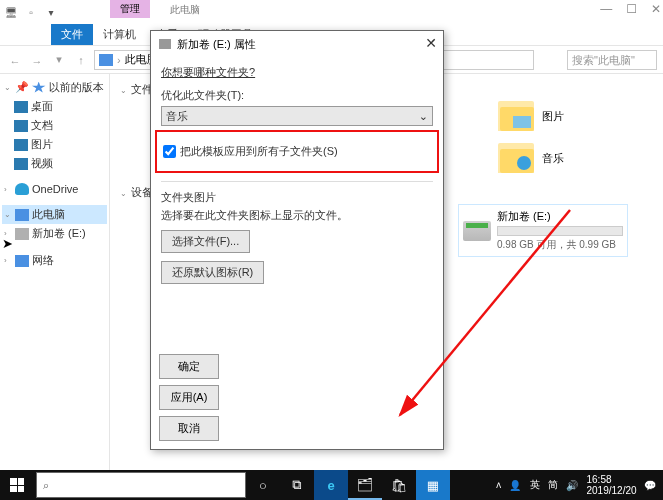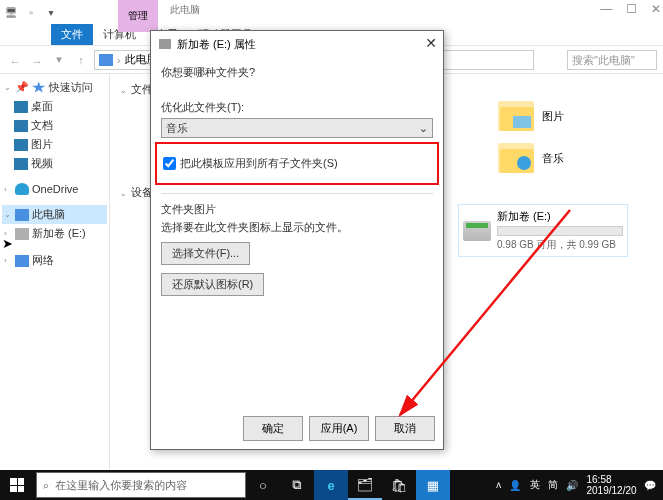--- a/index.html
+++ b/index.html
@@ -3,21 +3,21 @@
 <meta charset="utf-8">
 <style>
 * { margin: 0; padding: 0; box-sizing: border-box; font-family: "Microsoft YaHei", "Segoe UI", sans-serif; }
 body { width: 663px; height: 500px; background: #fff; font-size: 11px; position: relative; overflow: hidden; }
 
 
 .explorer { position: absolute; inset: 0; background: #fff; display: flex; flex-direction: column; }
 .titlebar { height: 24px; display: flex; align-items: center; padding: 0 4px; }
 .titlebar .sys-icons { display: flex; gap: 6px; align-items: center; }
 .titlebar .sys-icons span { width: 14px; height: 14px; display: inline-flex; align-items: center; justify-content: center; font-size: 10px; color: #555; }
-.mgmt-tab { position: absolute; left: 118px; top: 0; background: #e5b3e5; padding: 9px 10px; font-size: 10px; }
+.mgmt-tab { position: absolute; left: 110px; top: 0; background: #e5b3e5; padding: 2px 10px; font-size: 10px; }
 .breadcrumb-tab { position: absolute; left: 170px; top: 3px; font-size: 10px; color: #777; }
 .win-controls { position: absolute; right: 2px; top: 2px; display: flex; gap: 14px; color: #888; font-size: 12px; }
 .win-controls span { cursor: pointer; }
 
 .ribbon { height: 22px; background: #fff; display: flex; align-items: center; border-bottom: 1px solid #e5e5e5; padding-left: 4px; }
 .file-tab { background: #1979ca; color: #fff; padding: 3px 10px; font-size: 11px; margin-left: 47px; }
 .rib-item { padding: 3px 10px; font-size: 11px; color: #333; }
 
 .nav-bar { height: 28px; background: #fff; display: flex; align-items: center; border-bottom: 1px solid #e5e5e5; padding: 0 6px; gap: 4px; }
 .nav-arrow { width: 18px; height: 18px; color: #999; display: flex; align-items: center; justify-content: center; font-size: 11px; }
@@ -63,28 +63,28 @@
 .drive-text { font-size: 10px; color: #666; }
 
 
 .dialog { position: absolute; left: 150px; top: 30px; width: 294px; height: 420px; background: #fff; border: 1px solid #666; box-shadow: 2px 2px 8px rgba(0,0,0,.3); z-index: 10; display: flex; flex-direction: column; }
 .dlg-title { height: 26px; display: flex; align-items: center; padding: 0 8px; font-size: 11px; }
 .dlg-title .close { position: absolute; right: 6px; top: 4px; font-size: 14px; color: #333; cursor: pointer; }
 .tabs { display: flex; border-bottom: 1px solid #ccc; padding: 0 4px; margin-top: 2px; flex-wrap: wrap; }
 .tab { padding: 3px 11px; font-size: 11px; border: 1px solid transparent; border-bottom: none; position: relative; top: 1px; background: #f9f9f9; }
 .tab.active { background: #fff; border-color: #ccc; }
 .dlg-body { flex: 1; padding: 8px 10px; font-size: 11px; color: #333; }
-.dlg-body .q { margin-bottom: 20px; }
+.dlg-body .q { margin-bottom: 8px; text-decoration: underline; }
 .dlg-body .lbl { margin-bottom: 3px; }
 .combo { width: 100%; height: 20px; border: 1px solid #999; background: #e8e8e8; display: flex; align-items: center; justify-content: space-between; padding: 0 4px; }
 .checkbox-row { display: flex; align-items: center; gap: 4px; margin: 8px 0; }
 .red-box { border: 2px solid #e11; padding: 4px 6px; margin: 4px -6px; }
 .sep { border-top: 1px solid #ddd; margin: 8px 0; }
 .file-btn { display: inline-block; border: 1px solid #999; background: #e8e8e8; padding: 3px 10px; margin: 4px 0; }
-.dlg-buttons { display: flex; justify-content: flex-end; gap: 6px; padding: 8px; }
+.dlg-buttons { display: flex; justify-content: flex-end; gap: 6px; padding: 8px; flex-direction: column; }
 .dlg-btn { border: 1px solid #999; background: #e8e8e8; padding: 4px 0; width: 60px; text-align: center; font-size: 11px; cursor: pointer; }
 
 
 .arrow-svg { position: absolute; left: 380px; top: 200px; width: 220px; height: 230px; z-index: 20; pointer-events: none; }
 
 .statusbar { height: 20px; border-top: 1px solid #e5e5e5; display: flex; align-items: center; padding: 0 6px; font-size: 10px; color: #666; gap: 12px; }
 
 
 .taskbar { position: absolute; bottom: 0; left: 0; right: 0; height: 30px; background: #101010; display: flex; align-items: center; z-index: 30; }
 .start { width: 34px; height: 30px; display: flex; align-items: center; justify-content: center; }
@@ -141,21 +141,21 @@
   <div class="search-box">
     <span>搜索"此电脑"</span>
   </div>
 
   <div class="body">
     <div class="sidebar">
       <div class="side-item top">
           <span class="chev">⌄</span>
           <span>📌</span>
           <span class="side-icon i-star"></span>
-          <span>快速访问</span>
+          <span>以前的版本</span>
         </div>
       <div class="side-item">
           <span class="side-icon i-desktop"></span>
           <span>桌面</span>
         </div>
       <div class="side-item">
           <span class="side-icon i-doc"></span>
           <span>文档</span>
         </div>
       <div class="side-item">
@@ -293,21 +293,20 @@
   <div class="start">
     <div class="win-logo">
         <span></span>
         <span></span>
         <span></span>
         <span></span>
       </div>
   </div>
   <div class="task-search">
     <span>⌕</span>
-    <span>在这里输入你要搜索的内容</span>
   </div>
   <div class="task-icons">
     <div class="task-icon">○</div>
     <div class="task-icon">⧉</div>
     <div class="task-icon" style="background:#0b4a8a">
         <span style="color:#3cc8f4;font-weight:bold">e</span>
       </div>
     <div class="task-icon" style="border-bottom:2px solid #76b9ed">🗂</div>
     <div class="task-icon">🛍</div>
     <div class="task-icon" style="background:#1979ca">▦</div>

